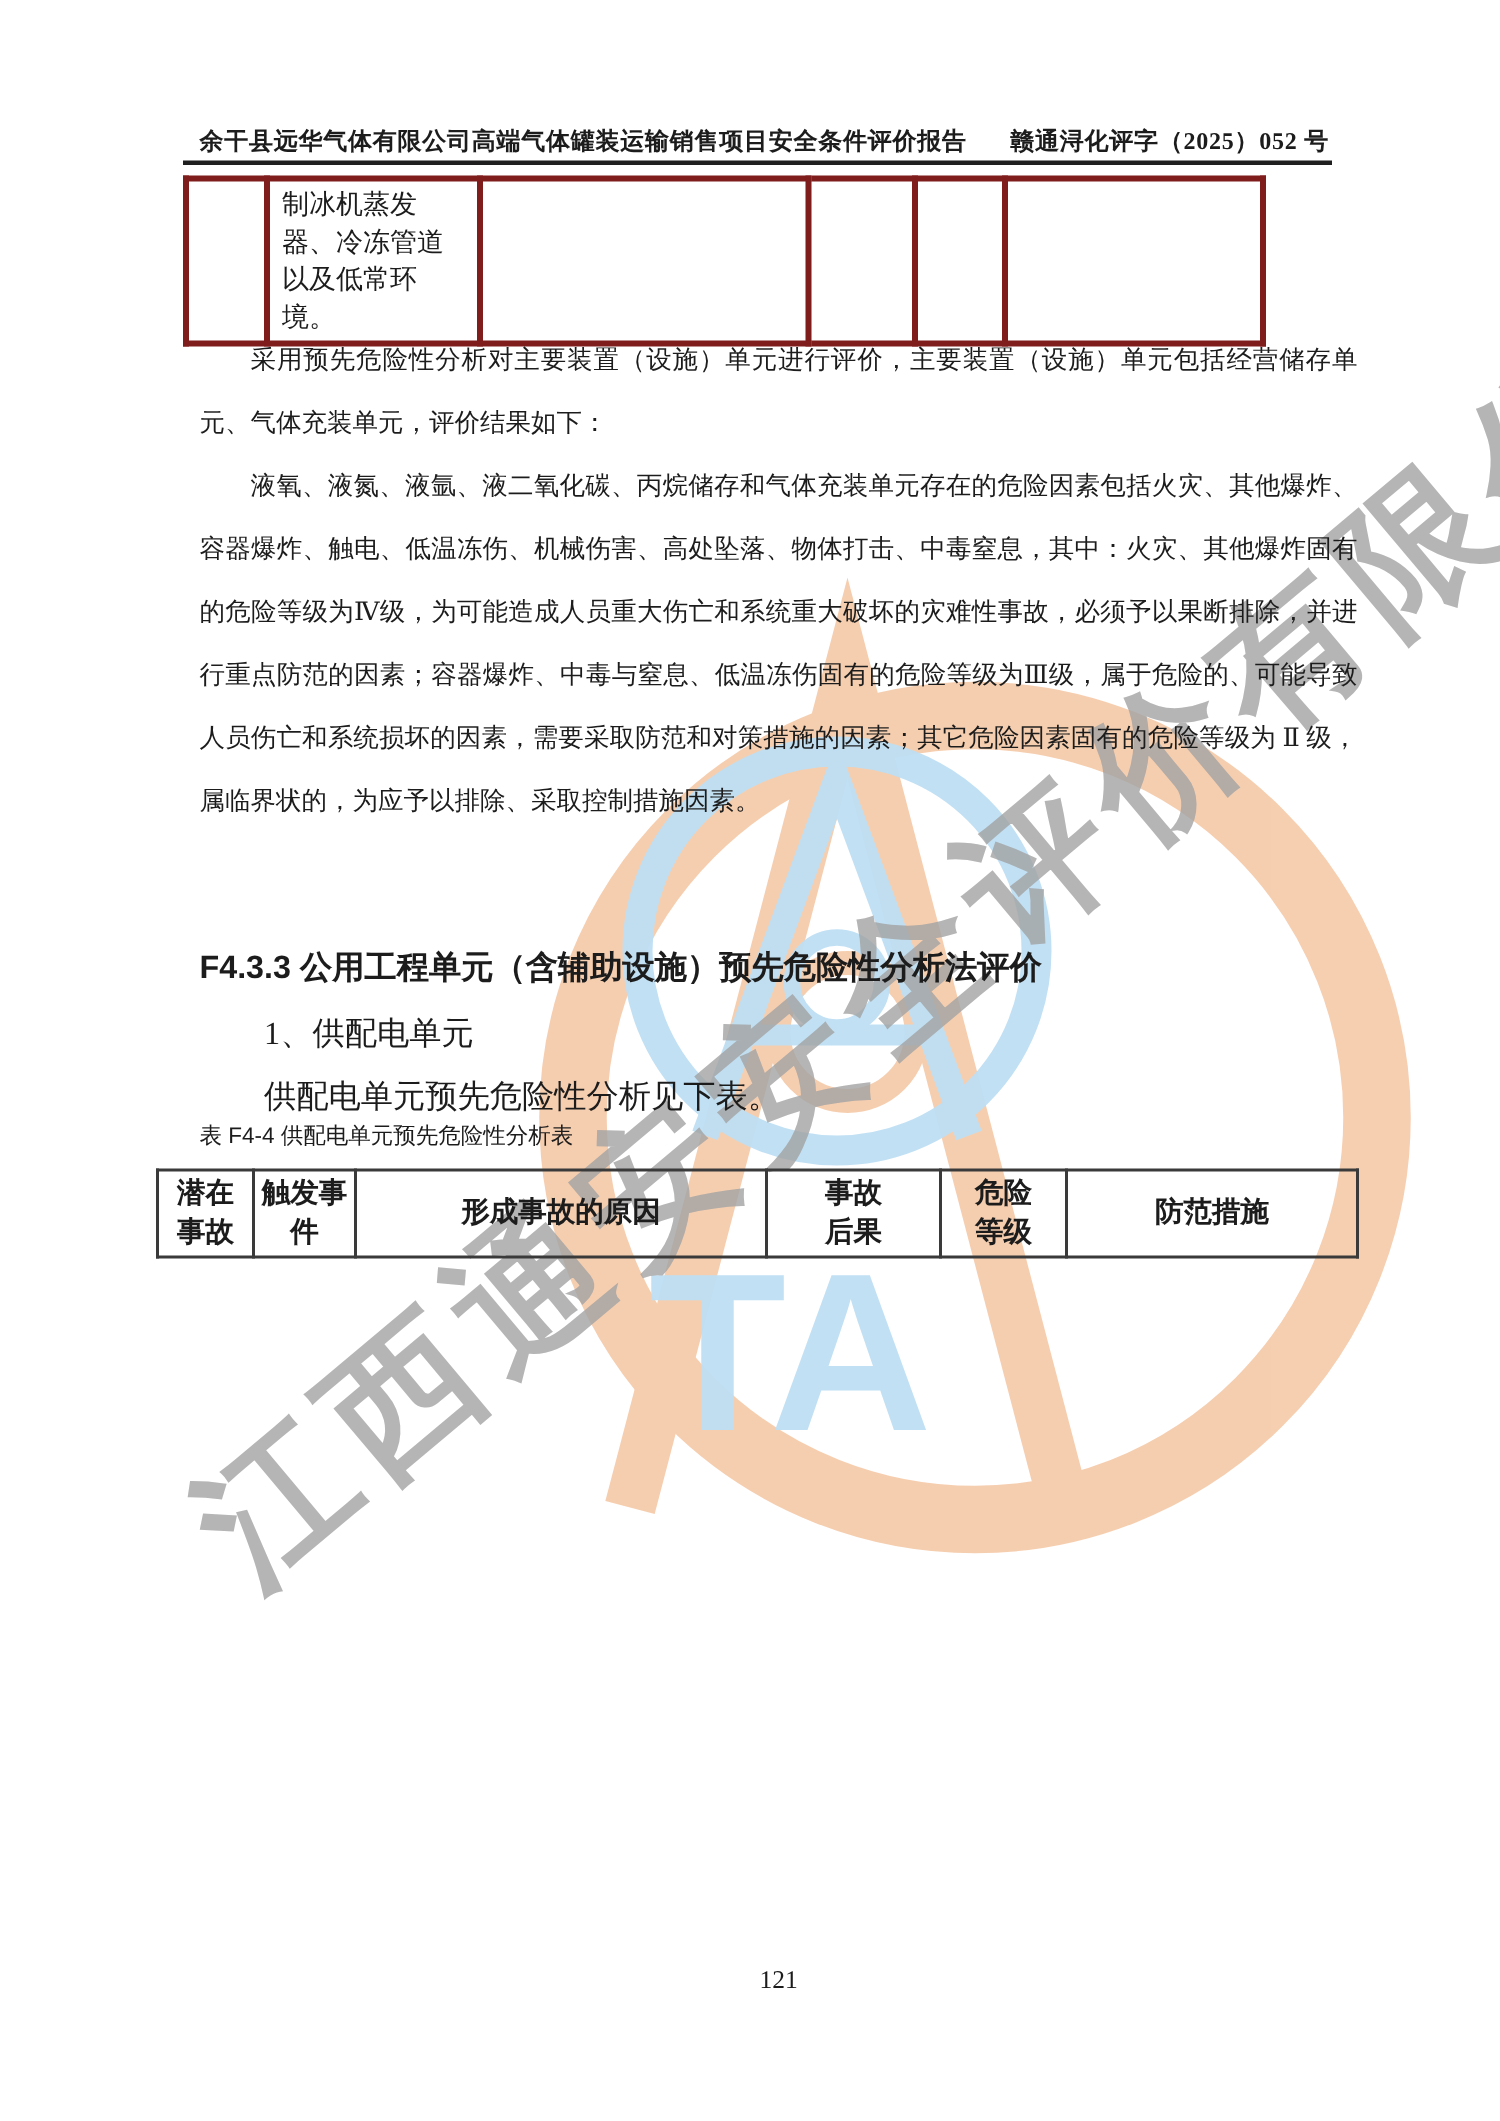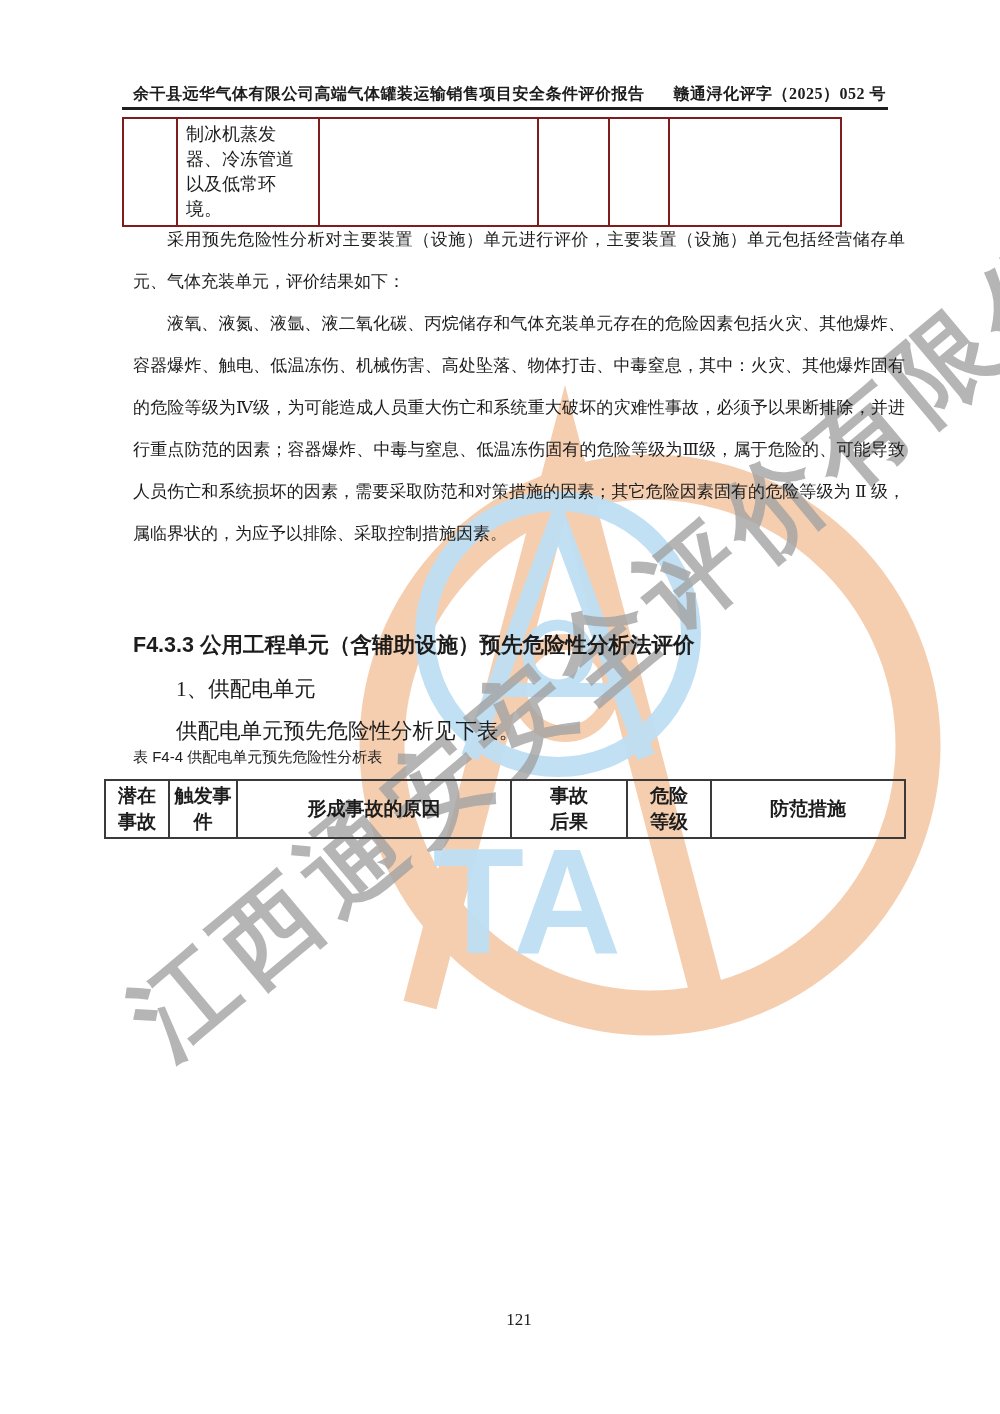--- a/index.html
+++ b/index.html
@@ -16,21 +16,21 @@
   .content{position:absolute;left:0;top:0;width:1000px;height:1140px;z-index:1;}
 
   .hdr{position:absolute;top:84px;font-size:16px;font-weight:600;
        font-family:"Liberation Serif","DejaVu Serif",serif;letter-spacing:0.5px;}
   .hdr-left{left:133px;}
   .hdr-right{right:114px;text-align:right;}
   .hdr-rule{position:absolute;left:122px;top:107px;width:766px;height:3px;background:#1f1f1f;}
 
   table{border-collapse:collapse;table-layout:fixed;}
   .t1{position:absolute;left:122px;top:117px;width:718px;height:99px;}
-  .t1 td{border:2px solid #7f1d1d;vertical-align:top;padding:3px 8px;
+  .t1 td{border:4px solid #7f1d1d;vertical-align:top;padding:3px 8px;
          font-size:18px;line-height:25px;white-space:pre-line;margin-top:48px;}
   .t2{position:absolute;left:104px;top:779px;width:800px;height:58px;border-radius:22px;}
   .t2 th{border:2px solid #3a3a3a;vertical-align:middle;text-align:center;
          font-family:"Liberation Sans","DejaVu Sans",sans-serif;
          font-weight:700;font-size:19px;line-height:26px;white-space:pre-line;padding:2px 2px;}
 
   .body-text{position:absolute;left:133px;top:219px;width:772px;
              font-size:17px;line-height:42px;text-align:justify;}
   .body-text p{margin:0;text-indent:2em;}
 

